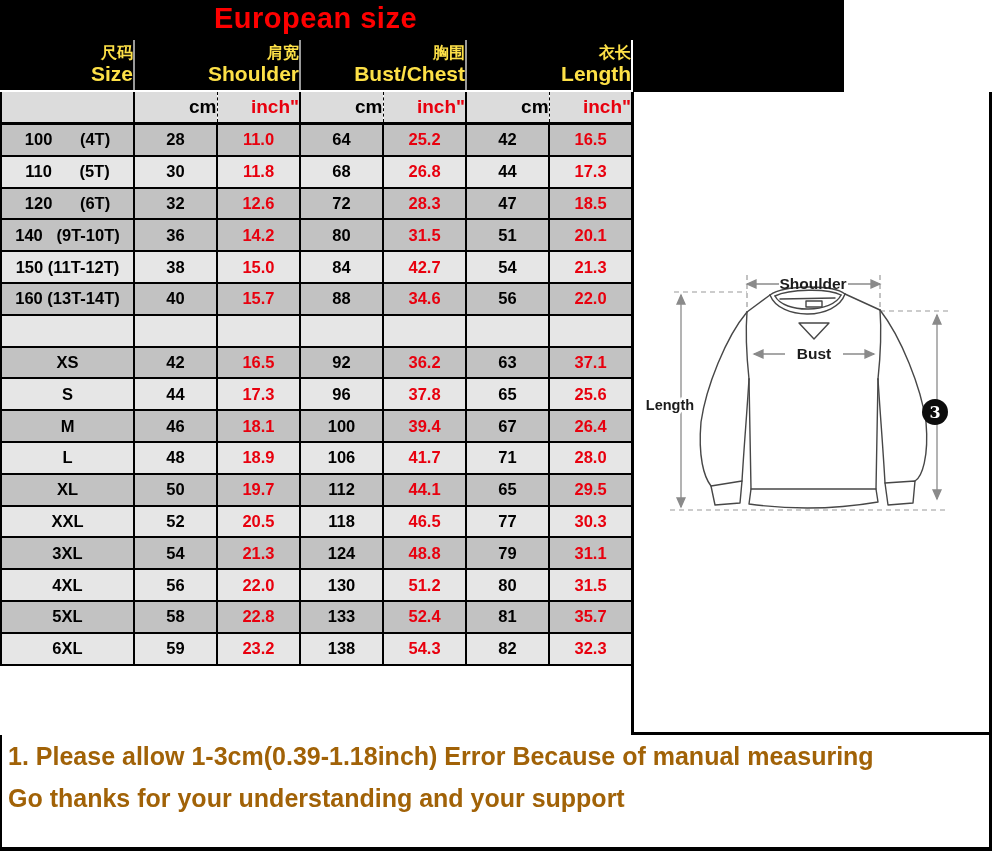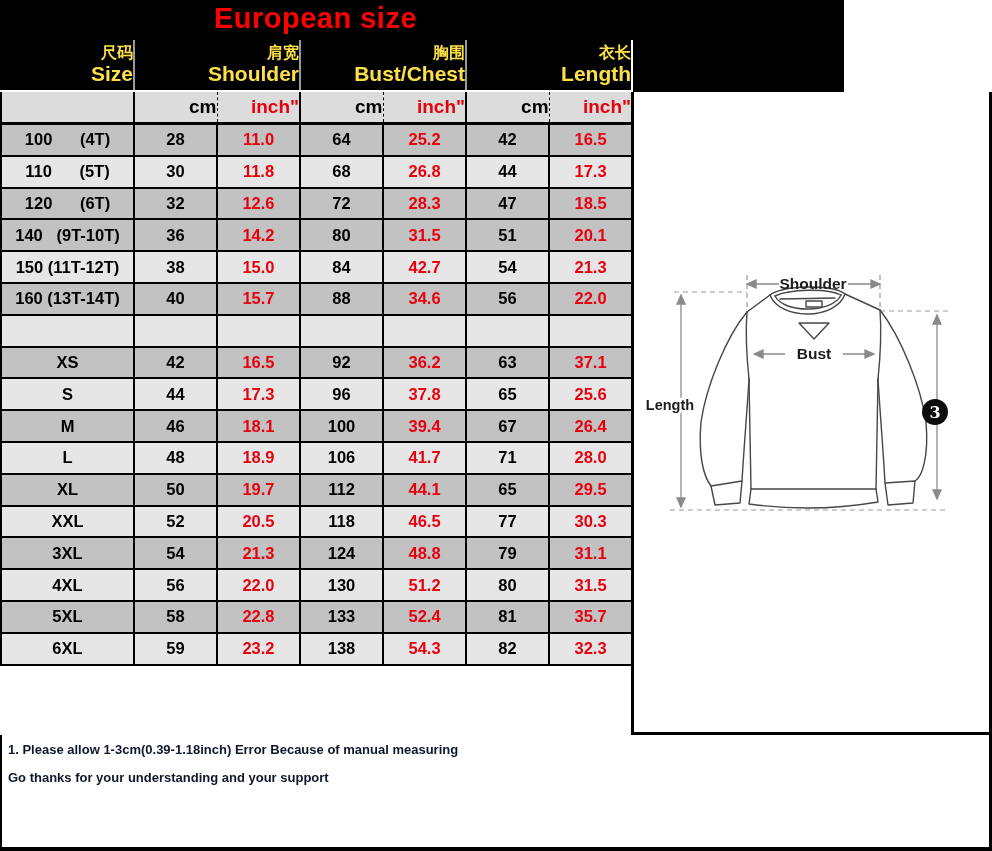--- a/index.html
+++ b/index.html
@@ -32,21 +32,21 @@
   td.szkid{font-size:16.5px;white-space:pre;margin-left:12px;}
   td.szadult{font-size:21px;}
   
   .panel{position:absolute;left:631px;top:92px;width:361px;height:643px;background:#fff;
          border:3px solid #000;border-top:none;box-sizing:border-box;}
   .panel svg{display:block;}
   
   .notes{position:absolute;left:0;top:735px;width:992px;height:116px;background:#fff;
          box-sizing:border-box;border-left:2px solid #000;border-right:3px solid #000;
          padding:7px 0 0 6px;display:flex;flex-direction:column;gap:13px;}
-  .note-line{font-size:13px;font-weight:bold;color:#0f172a;white-space:pre-wrap;}
+  .note-line{font-size:25px;font-weight:bold;color:#a16207;white-space:pre-wrap;}
   .bottom-bar{position:absolute;left:0;top:847px;width:992px;height:4px;background:#000;}
 </style>
 </head>
 <body>
 
 <div class="page">
 
   <div class="banner">
     <div class="title">European size</div>
   </div>

